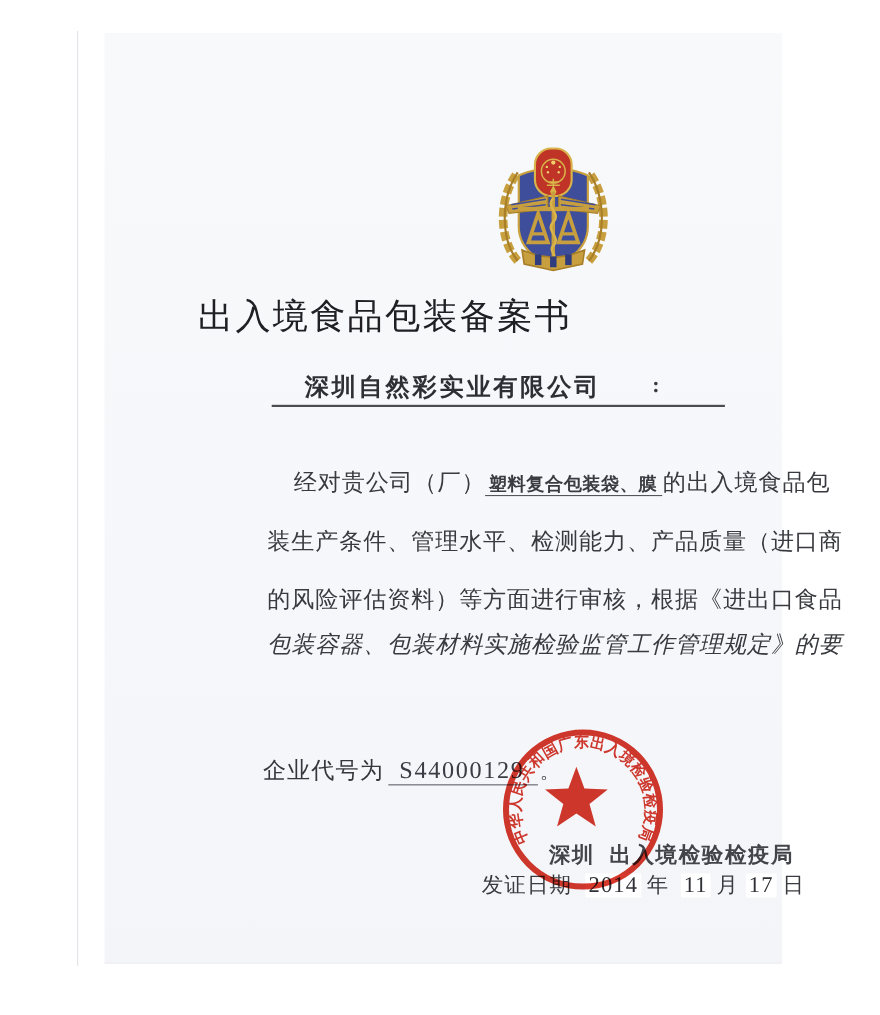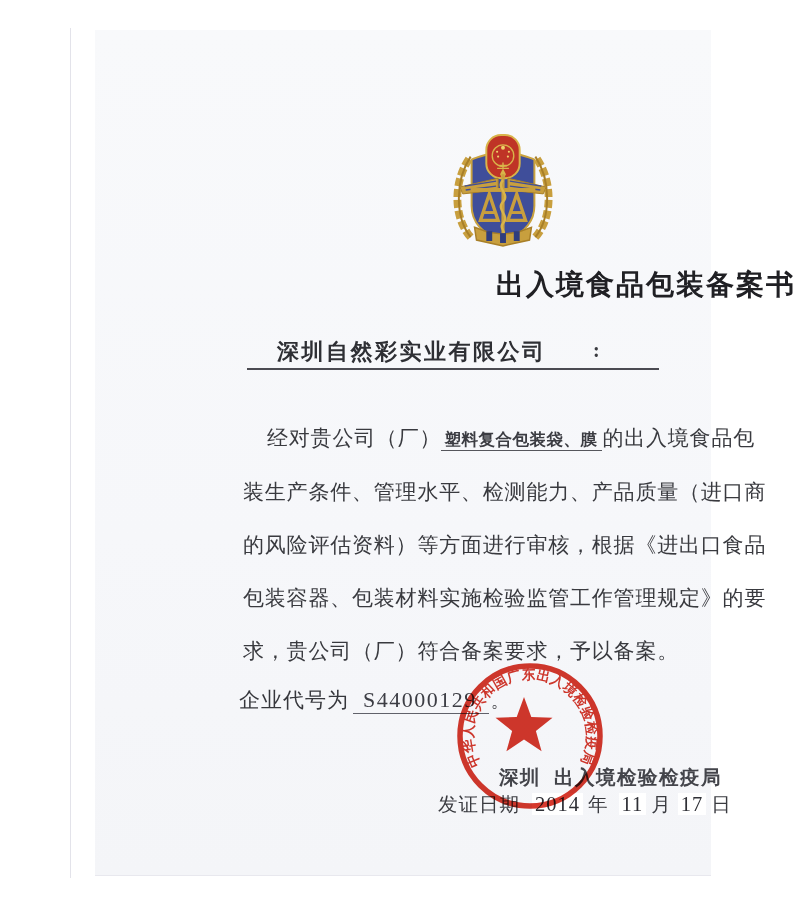--- a/index.html
+++ b/index.html
@@ -10,36 +10,36 @@
   .scan-edge { position:absolute; left:70px; top:28px; width:1px; height:850px;
                background:#e3e3ea; }
 
   .paper { position:absolute; left:95px; top:30px; width:616px; height:846px;
            background:linear-gradient(180deg,#f8f9fb 0%,#f6f7fa 60%,#f4f5f8 100%);
            border-bottom:1px solid #e8e8ee; }
 
   .emblem { position:absolute; left:356px; top:99px; width:104px; height:120px; }
 
   .doc-title { position:absolute; left:85px; top:236px; width:616px;
-               text-align:right; font-size:28px; font-weight:bold;
+               text-align:left; font-size:32px; font-weight:normal;
                letter-spacing:2px; color:#202024; }
 
   .company-line { position:absolute; left:152px; top:303px; width:412px; height:37px;
                   border-bottom:2px solid #4b4b52; }
   .company-name { position:absolute; left:14px; top:4px; font-size:22px; font-weight:bold;
                   letter-spacing:2.5px; color:#2e2f34;margin-left:16px; }
   .company-colon { position:absolute; left:346px; top:6px; font-size:20px; font-weight:bold;
                    color:#3a3b40; }
 
   .body-line { position:absolute; left:148px; width:532px; font-size:21px;
                letter-spacing:0.8px; color:#393a3f; white-space:nowrap; }
   .l1 { top:394px; }
   .l2 { top:448px; }
   .l3 { top:501px; }
-  .l4 { top:554px; }
+  .l4 { top:542px;font-style:italic; }
   .l5 { top:607px; }
   .indent { display:inline-block; width:24px; }
   .product { font-size:16.5px; font-weight:bold; letter-spacing:0.5px;
              border-bottom:1.5px solid #55565c; padding:0 5px 1px 3px; color:#3b3c42; }
 
   .code-line { position:absolute; left:144px; top:656px; font-size:21px;
                letter-spacing:1px; color:#36373c; }
   .code-value { font-family:"Liberation Serif","DejaVu Serif",serif; font-size:22px;
                 letter-spacing:1.5px; border-bottom:1.5px solid #60616a;
                 padding:0 12px 1px 10px; margin-left:4px; color:#3c3d44; }
@@ -117,21 +117,20 @@
       <span class="company-name">深圳自然彩实业有限公司</span>
       <span class="company-colon">:</span>
     </div>
 
     <div class="body-line l1">
       <span class="indent"></span><span>经对贵公司（厂）</span><span class="product">塑料复合包装袋、膜</span><span>的出入境食品包</span>
     </div>
     <div class="body-line l2">装生产条件、管理水平、检测能力、产品质量（进口商</div>
     <div class="body-line l3">的风险评估资料）等方面进行审核，根据《进出口食品</div>
     <div class="body-line l4">包装容器、包装材料实施检验监管工作管理规定》的要</div>
-    <div class="body-line l5">求，贵公司（厂）符合备案要求，予以备案。</div>
 
     <div class="code-line">
       <span>企业代号为</span><span class="code-value">S44000129</span><span class="code-period">。</span>
     </div>
 
     <div class="footer-row authority">
       <span>深圳</span><span class="gap"></span><span>出入境检验检疫局</span>
     </div>
 
     <div class="footer-row issue-row">

